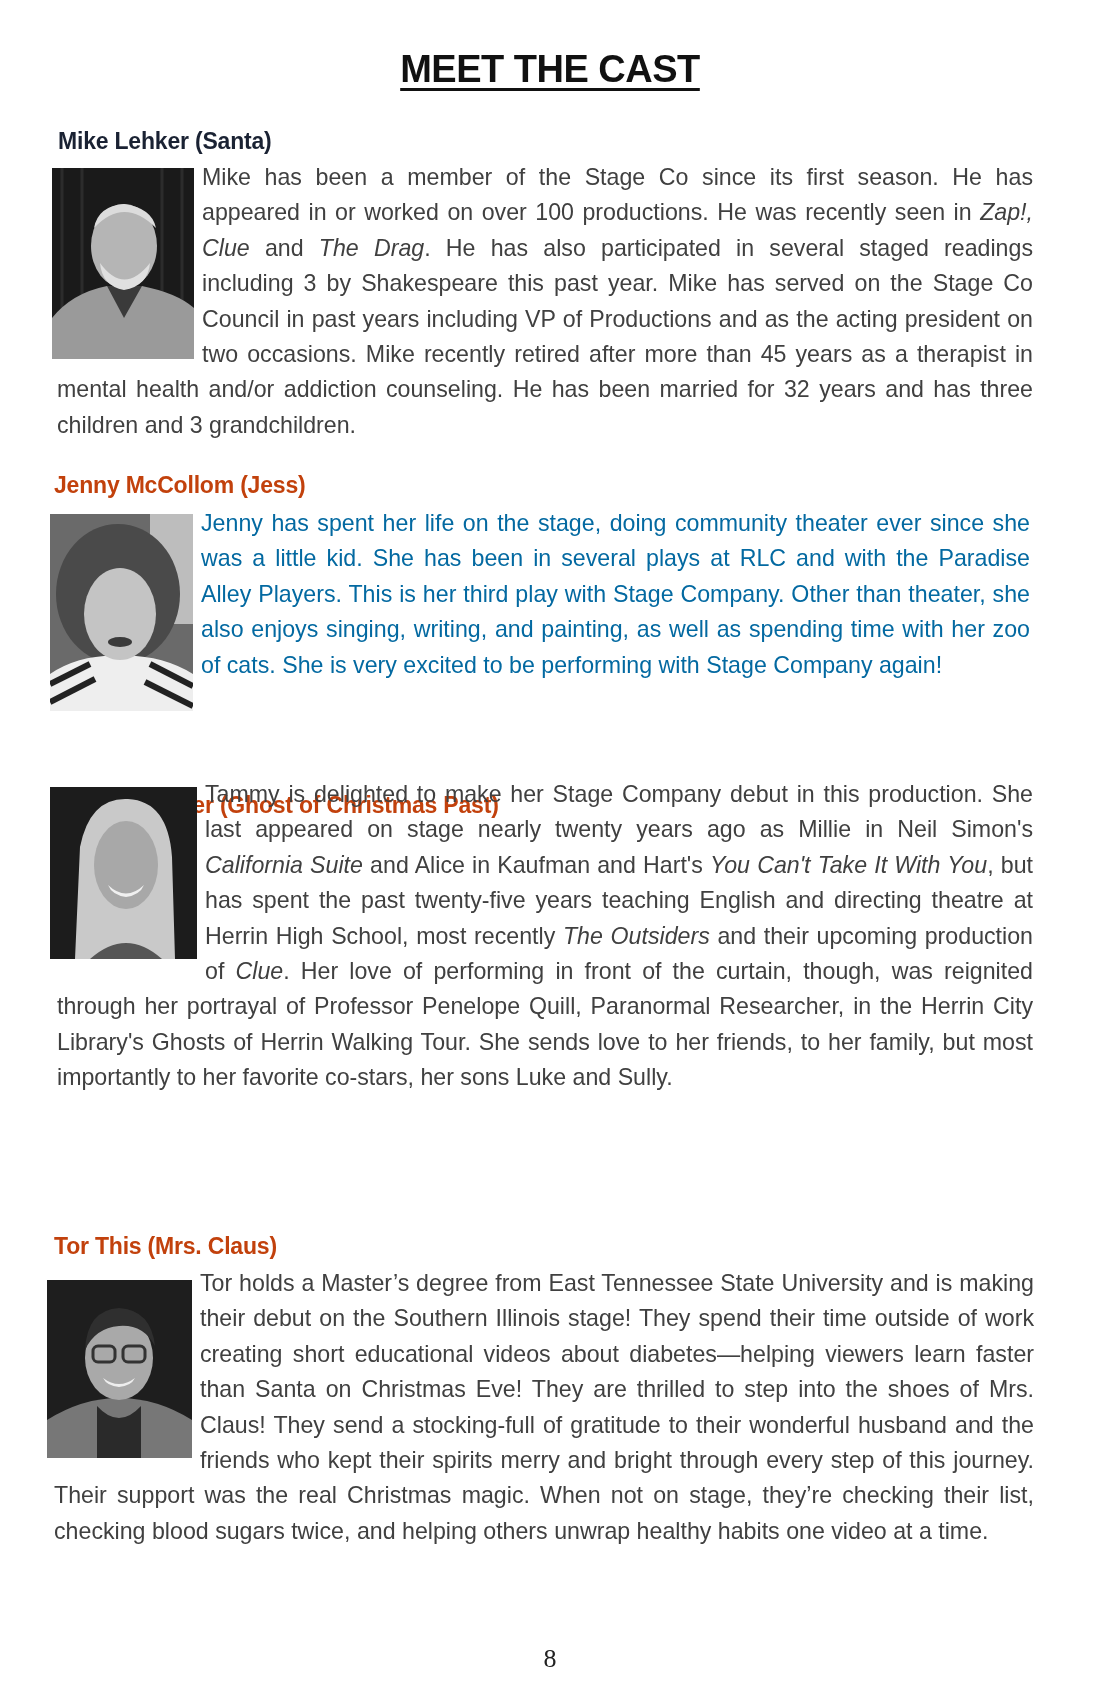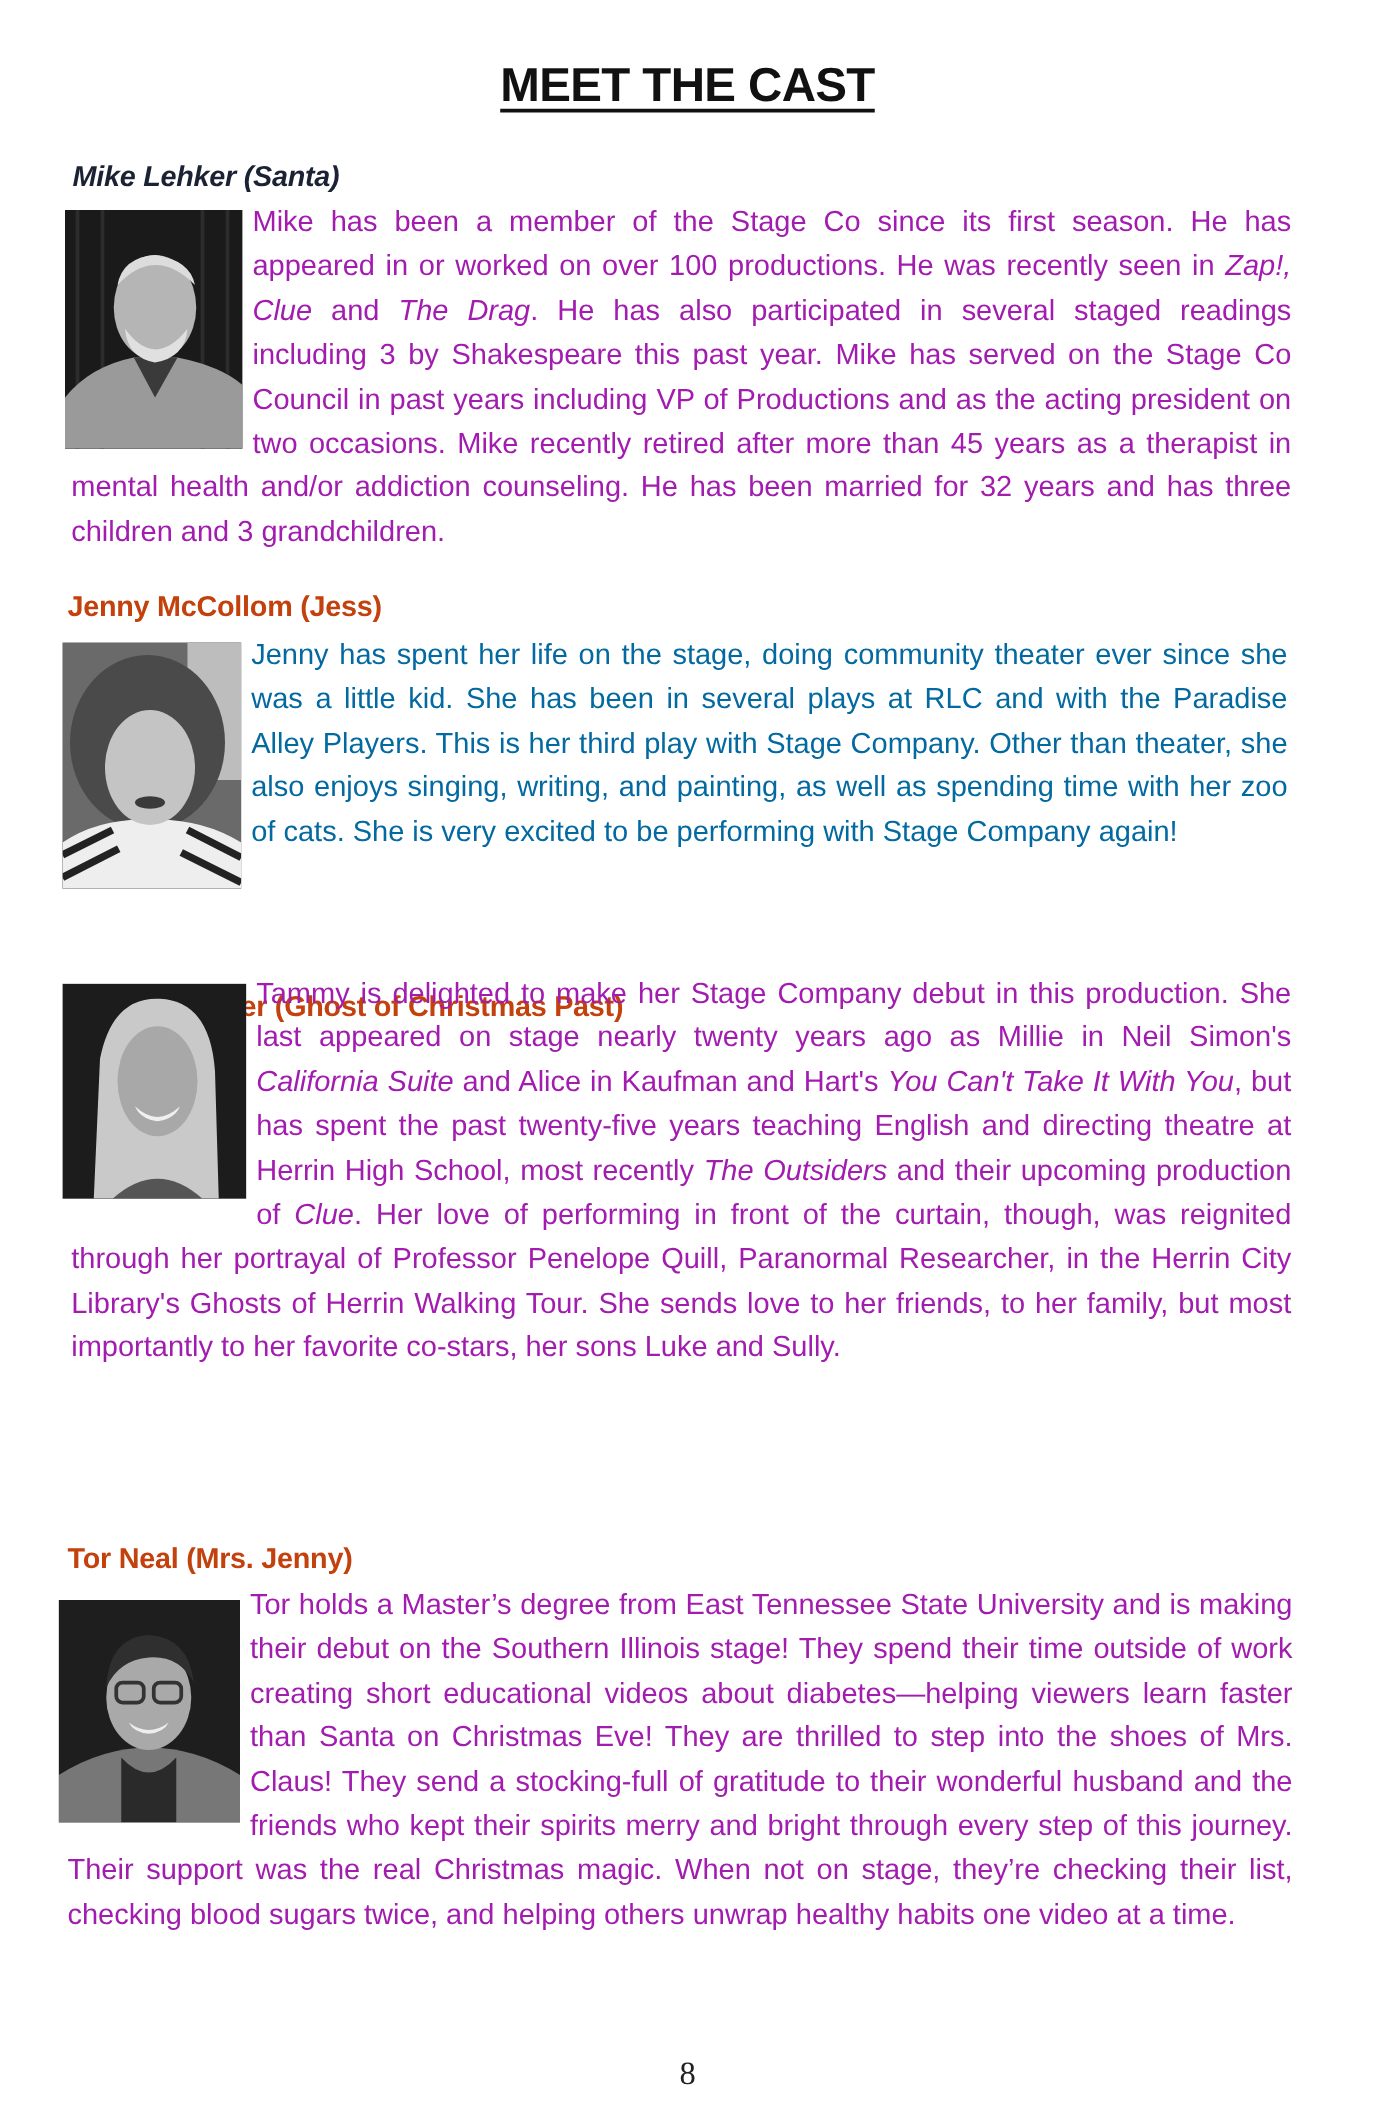--- a/index.html
+++ b/index.html
@@ -4,34 +4,34 @@
 <style>
   html, body { margin:0; padding:0; background:#ffffff; }
   body { width:1100px; height:1700px; position:relative; overflow:hidden;
          font-family:"Liberation Sans", sans-serif; color:#111; }
   .title { position:absolute; top:48px; left:0; width:1100px; text-align:center;
            font-family:"Liberation Sans", sans-serif; font-weight:bold; font-size:38px;
            letter-spacing:-0.5px; }
   .title span { text-decoration:underline; text-decoration-thickness:3px; text-underline-offset:6px;margin-top:24px; }
   .heading { position:absolute; font-weight:bold; font-size:23px; color:#c2410c; white-space:nowrap; letter-spacing:-0.2px; }
   .heading.navy { color:#1a2233; }
-  .bio { position:absolute; font-size:23.2px; line-height:35.4px; text-align:justify; color:#a21caf; }
+  .bio { position:absolute; font-size:23.2px; line-height:35.4px; text-align:justify; color:#404040; }
   .bio.gray { color:#0369a1; }
   .bio .photo { float:left; margin-right:8px; background:#777; position:relative; overflow:hidden; }
   .bio i { font-style:italic; }
   .photo svg { display:block; width:100%; height:100%; }
   .pagenum { position:absolute; top:1644px; left:0; width:1100px; text-align:center;
              font-family:"Liberation Serif", serif; font-size:26px; color:#222; }
 </style>
 </head>
 <body>
 
 <div class="title"><span>MEET THE CAST</span></div>
 
-<div class="heading navy" style="top:128px; left:58px;font-style:italic;">Mike Lehker (Santa)</div>
+<div class="heading navy" style="top:128px; left:58px;">Mike Lehker (Santa)</div>
 <div class="bio" style="top:160px; left:57px; width:976px;">
   <div class="photo" style="width:142px; height:191px; margin-left:-5px; margin-top:8px;">
     <svg viewBox="0 0 142 191" preserveAspectRatio="none">
       <rect width="142" height="191" fill="#1a1a1a"></rect>
       <g stroke="#2c2c2c" stroke-width="3">
           <line x1="10" y1="0" x2="10" y2="191"></line>
           <line x1="30" y1="0" x2="30" y2="191"></line>
           <line x1="110" y1="0" x2="110" y2="191"></line>
           <line x1="130" y1="0" x2="130" y2="191"></line>
         </g>
@@ -73,21 +73,21 @@
       <rect width="147" height="172" fill="#1c1c1c"></rect>
       <path d="M25 172 L30 60 Q40 10 78 12 Q118 14 122 70 L125 172 Z" fill="#c9c9c9"></path>
       <ellipse cx="76" cy="78" rx="32" ry="44" fill="#a8a8a8"></ellipse>
       <path d="M58 98 Q76 115 94 98 Q90 108 76 110 Q62 108 58 98Z" fill="#f0f0f0"></path>
       <path d="M40 172 Q76 140 112 172 Z" fill="#555"></path>
     </svg>
   </div>
   <span class="bio-text"><span>Tammy is delighted to make her Stage Company debut in this production. She last appeared on stage nearly twenty years ago as Millie in Neil Simon's </span><i>California Suite</i><span> and Alice in Kaufman and Hart's </span><i>You Can't Take It With You</i><span>, but has spent the past twenty-five years teaching English and directing theatre at Herrin High School, most recently </span><i>The Outsiders</i><span> and their upcoming production of </span><i>Clue</i><span>. Her love of performing in front of the curtain, though, was reignited through her portrayal of Professor Penelope Quill, Paranormal Researcher, in the Herrin City Library's Ghosts of Herrin Walking Tour. She sends love to her friends, to her family, but most importantly to her favorite co-stars, her sons Luke and Sully.</span></span>
 </div>
 
-<div class="heading" style="top:1233px; left:54px;">Tor Neal (Mrs. Jenny)</div>
+<div class="heading" style="top:1233px; left:54px;">Tor This (Mrs. Claus)</div>
 <div class="bio" style="top:1266px; left:54px; width:980px;">
   <div class="photo" style="width:145px; height:178px; margin-left:-7px; margin-top:14px;">
     <svg viewBox="0 0 145 178" preserveAspectRatio="none">
       <rect width="145" height="178" fill="#1e1e1e"></rect>
       <path d="M0 178 L0 140 Q35 118 72 118 Q110 118 145 140 L145 178 Z" fill="#777"></path>
       <path d="M50 126 Q72 150 94 126 L94 178 L50 178 Z" fill="#2a2a2a"></path>
       <ellipse cx="72" cy="78" rx="34" ry="42" fill="#a9a9a9"></ellipse>
       <path d="M38 70 Q40 30 72 28 Q104 30 108 66 Q96 44 72 46 Q48 48 38 70Z" fill="#2f2f2f"></path>
       <g fill="none" stroke="#333" stroke-width="3">
           <rect x="46" y="66" width="22" height="16" rx="5"></rect>

